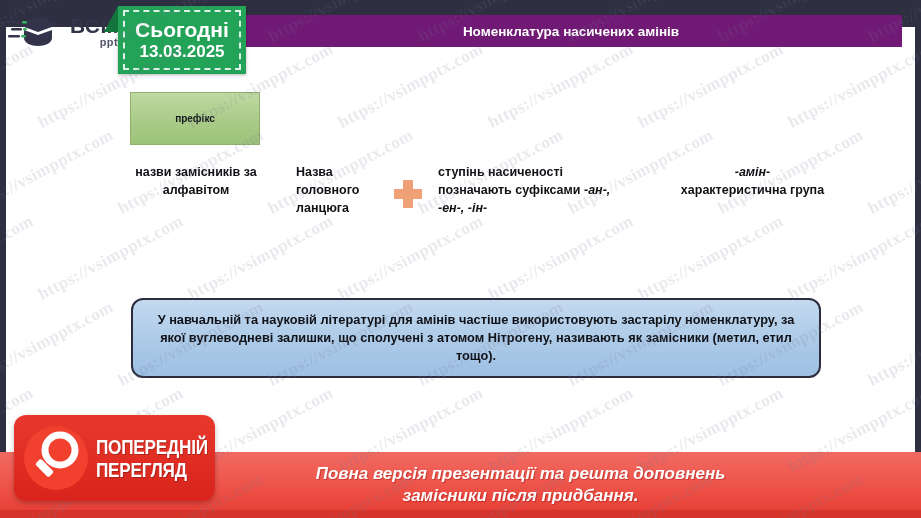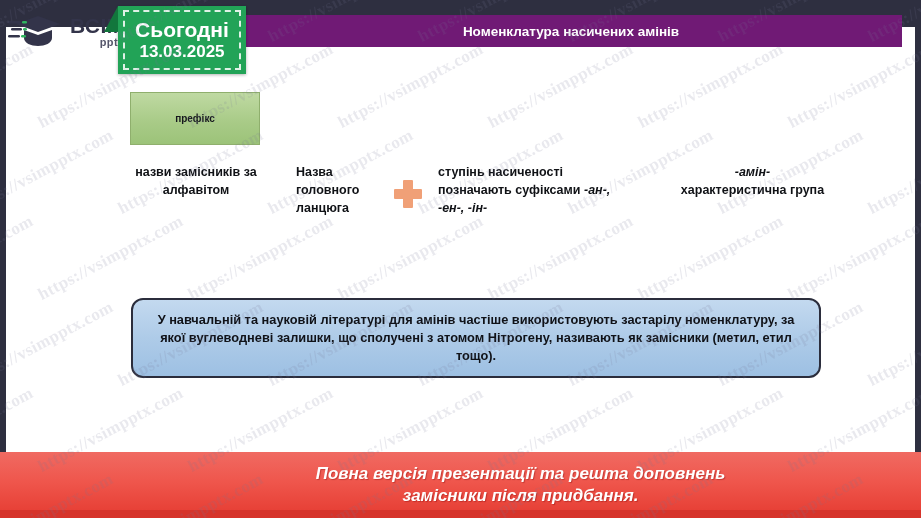--- a/index.html
+++ b/index.html
@@ -348,14 +348,26 @@
     </div>
 
   <div id="bottom-banner">
     <div id="bottom-banner-inner">
       <div>Повна версія презентації та решта доповнень</div>
       <div>замісники після придбання.</div>
     </div>
   </div>
   <div id="banner-edge"></div>
 
+  <div id="preview-badge">
+    <div id="magnifier-circle">
+      <svg viewBox="0 0 64 64" width="64" height="64">
+        <circle cx="36" cy="24" r="15" fill="none" stroke="#ffffff" stroke-width="7"></circle>
+        <rect x="11" y="38" width="19" height="8" rx="2" fill="#ffffff" transform="rotate(45 20.5 42)"></rect>
+      </svg>
+    </div>
+    <div id="preview-labels">
+      <span class="preview-line">ПОПЕРЕДНІЙ</span>
+      <span class="preview-line">ПЕРЕГЛЯД</span>
+    </div>
+  </div>
 
 </div>
 
 </body></html>

